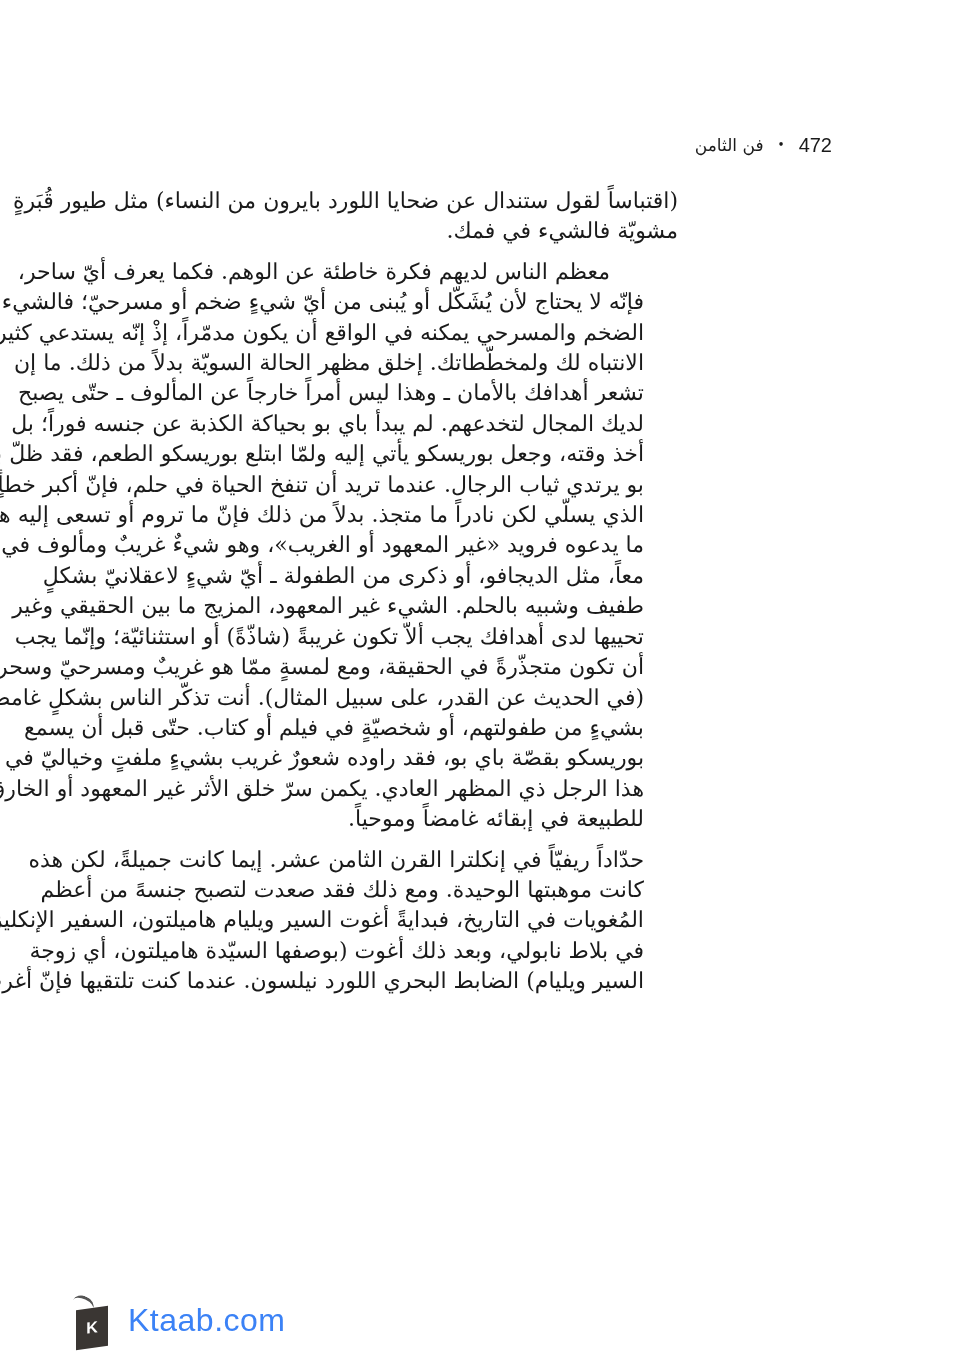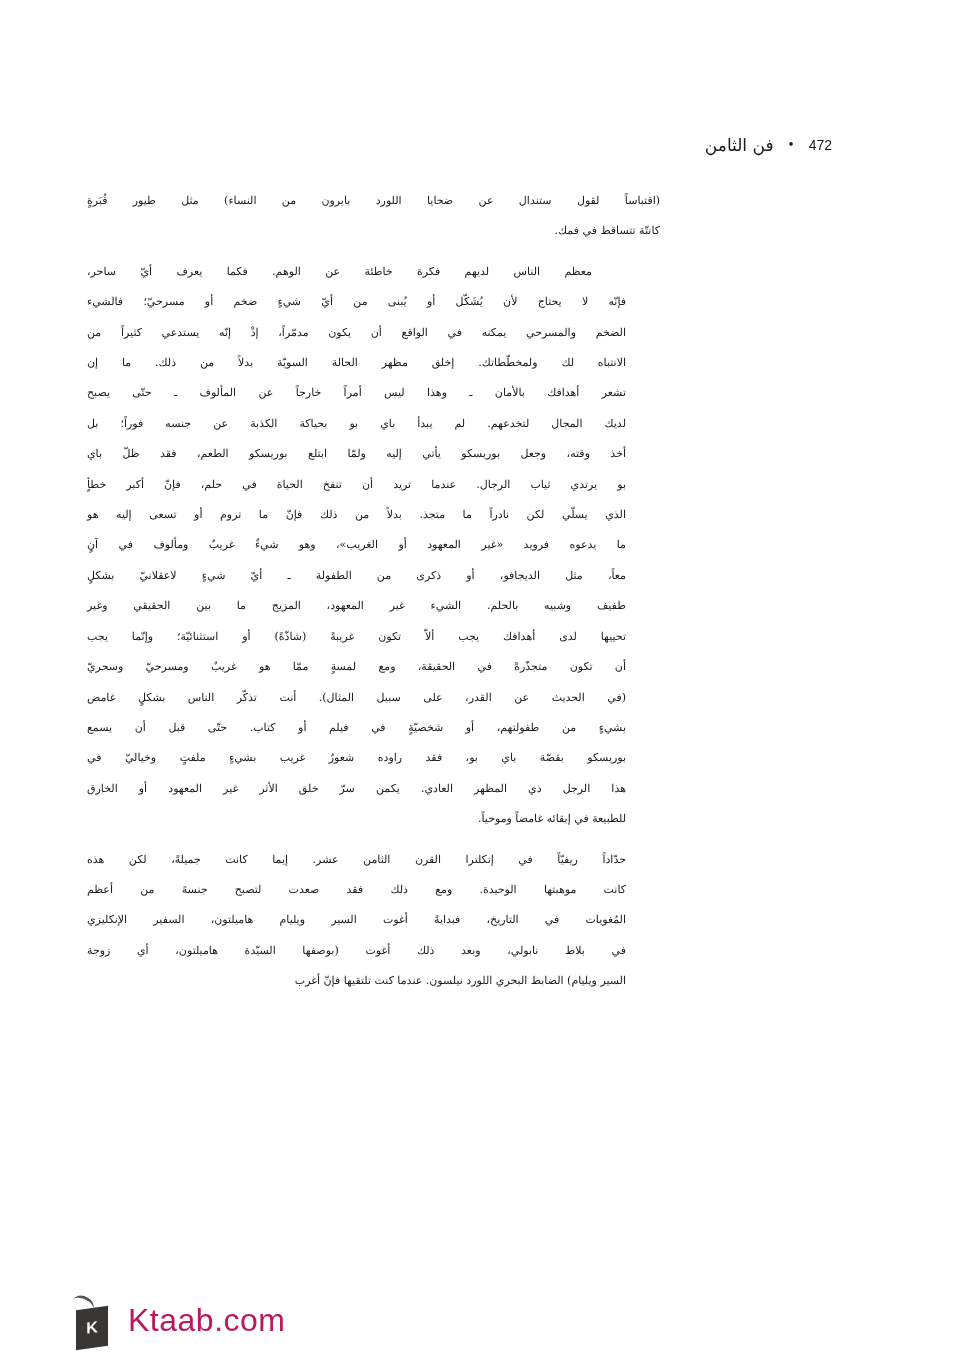--- a/index.html
+++ b/index.html
@@ -5,58 +5,58 @@
   html, body { margin: 0; padding: 0; }
   body {
     width: 955px; height: 1370px; background: #ffffff; position: relative; overflow: hidden;
     font-family: "DejaVu Serif", "Liberation Serif", serif; color: #1a1a1a;
   }
   .header {
     position: absolute; top: 130px; left: 600px; width: 232px; height: 30px;
     direction: rtl; display: flex; align-items: center; gap: 14px;
     font-size: 17px;
   }
-  .header .page-num { font-family: "Liberation Sans", sans-serif; font-size: 14px; }
+  .header .page-num { font-family: "Liberation Sans", sans-serif; font-size: 20px; }
   .header .bullet { font-size: 12px; }
   .body {
-    position: absolute; top: 186px; left: 87px; width: 573px;
-    direction: rtl; text-align: justify; font-size: 11px; line-height: 30.4px;
+    position: absolute; top: 186px; left: 105px; width: 573px;
+    direction: rtl; text-align: justify; font-size: 22px; line-height: 30.4px;
   }
   .body p { margin: 0 0 10px 0; text-align-last: right; }
   .body p.indent { text-indent: 34px; }
   .body .line { display: block; text-align: justify; text-align-last: justify; white-space: nowrap; }
   .body .line.last { text-align-last: right; }
   .logo {
     position: absolute; left: 62px; top: 1290px; display: flex; align-items: center; gap: 10px;
   }
   .logo-mark { position: relative; width: 56px; height: 60px; }
   .logo-mark .book {
     position: absolute; left: 14px; top: 18px; width: 32px; height: 40px; background: #3a3633;
     transform: skewY(-8deg); color: #fff; font-family: "Liberation Sans", sans-serif;
     font-weight: bold; font-size: 16px; display: flex; align-items: center; justify-content: center;
   }
   .logo-mark .pages {
     position: absolute; left: 10px; top: 6px; width: 22px; height: 14px;
     border-top: 3px solid #555; border-radius: 50% 50% 0 0; transform: rotate(25deg);
   }
-  .logo-text { font-family: "Liberation Sans", sans-serif; font-size: 32px; color: #be185d; letter-spacing: 0.5px; }
+  .logo-text { font-family: "Liberation Sans", sans-serif; font-size: 32px; color: #3b82f6; letter-spacing: 0.5px; }
 </style>
 </head>
 <body>
 
 <div class="header">
   <span class="page-num">472</span>
   <span class="bullet">•</span>
   <span class="title">فن الثامن</span>
 </div>
 
 <div class="body" id="body">
     <p>
       <span class="line">(اقتباساً لقول ستندال عن ضحايا اللورد بايرون من النساء) مثل طيور قُبَرةٍ</span>
-      <span class="line last">كانتّة تتساقط في فمك.</span>
+      <span class="line last">مشويّة فالشيء في فمك.</span>
     </p>
     <p class="indent">
       <span class="line" style="padding-right: 34px;">معظم الناس لديهم فكرة خاطئة عن الوهم. فكما يعرف أيّ ساحر،</span>
       <span class="line">فإنّه لا يحتاج لأن يُشَكّل أو يُبنى من أيّ شيءٍ ضخم أو مسرحيّ؛ فالشيء</span>
       <span class="line">الضخم والمسرحي يمكنه في الواقع أن يكون مدمّراً، إذْ إنّه يستدعي كثيراً من</span>
       <span class="line">الانتباه لك ولمخطّطاتك. إخلق مظهر الحالة السويّة بدلاً من ذلك. ما إن</span>
       <span class="line">تشعر أهدافك بالأمان ـ وهذا ليس أمراً خارجاً عن المألوف ـ حتّى يصبح</span>
       <span class="line">لديك المجال لتخدعهم. لم يبدأ باي بو بحياكة الكذبة عن جنسه فوراً؛ بل</span>
       <span class="line">أخذ وقته، وجعل بوريسكو يأتي إليه ولمّا ابتلع بوريسكو الطعم، فقد ظلّ باي</span>
       <span class="line">بو يرتدي ثياب الرجال. عندما تريد أن تنفخ الحياة في حلم، فإنّ أكبر خطأٍ</span>

